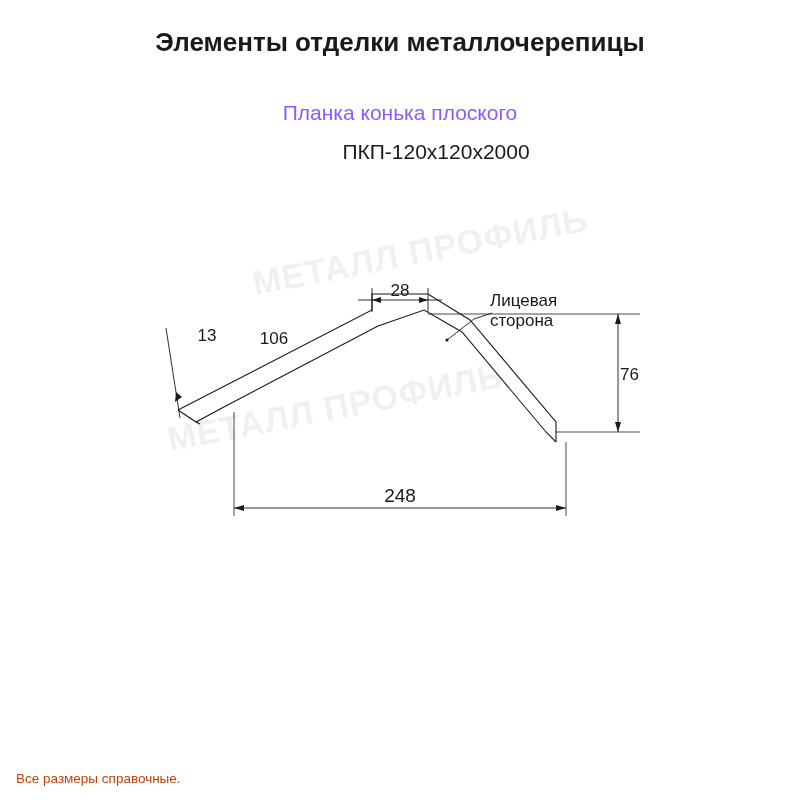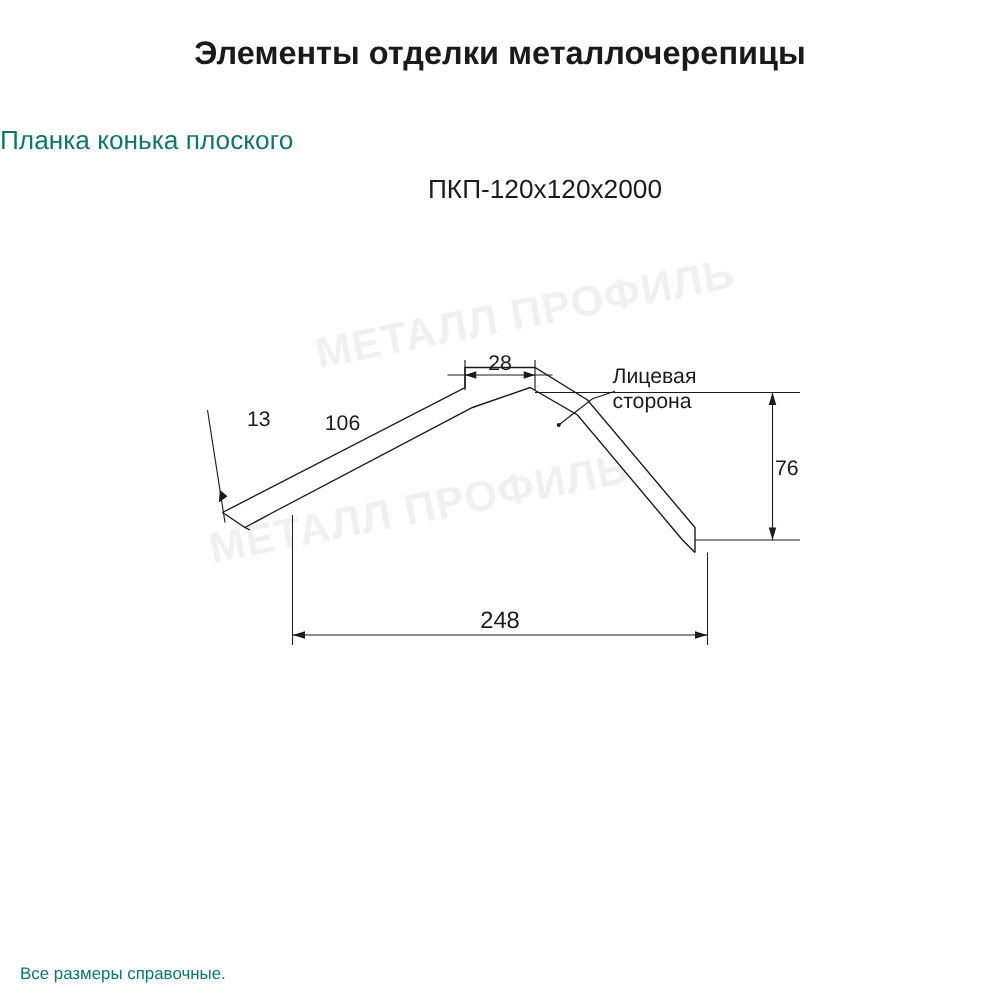--- a/index.html
+++ b/index.html
@@ -33,23 +33,23 @@
     letter-spacing: 0px;
     color: #1a1a1a;
     margin: 0;
     line-height: 32px;
   }
   .sub-title {
     position: absolute;
     top: 100px;
     left: 0;
     width: 800px;
-    text-align: left;
+    text-align: center;
     font-size: 21px;
-    color: #0f766e;
+    color: #8b5cf6;
     line-height: 26px;
   }
   .sub-code {
     position: absolute;
     top: 139px;
     left: 0;
     width: 800px;
     text-align: center;
     font-size: 21px;
     color: #1a1a1a;
@@ -86,21 +86,21 @@
     letter-spacing: 1px;
     white-space: nowrap;
     font-family: "Liberation Sans", sans-serif;
   }
   .footnotes {
     position: absolute;
     left: 16px;
     bottom: 12px;
     font-size: 13.5px;
     line-height: 19px;
-    color: #0f766e;
+    color: #c2410c;
   }
   svg text {
     font-family: "Liberation Sans", sans-serif;
     fill: #1a1a1a;
   }
 </style>
 </head>
 <body>
 
 <div class="page">

